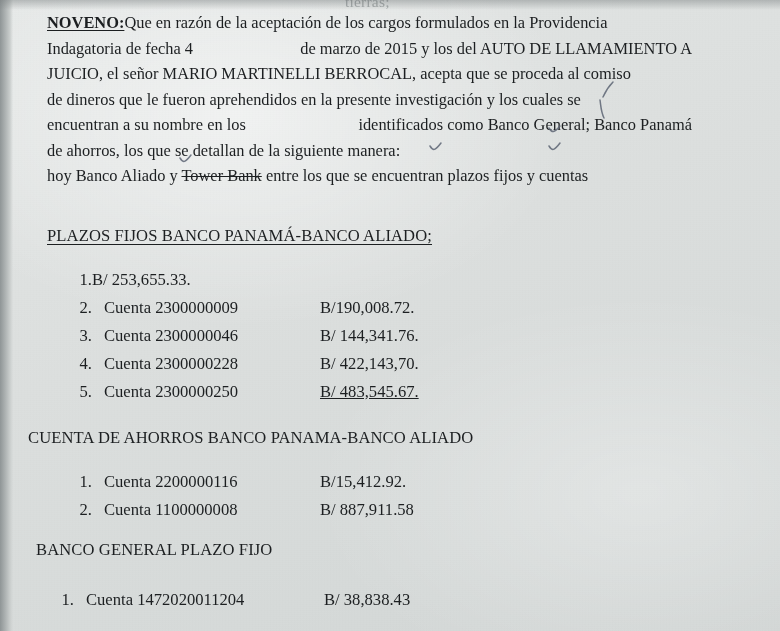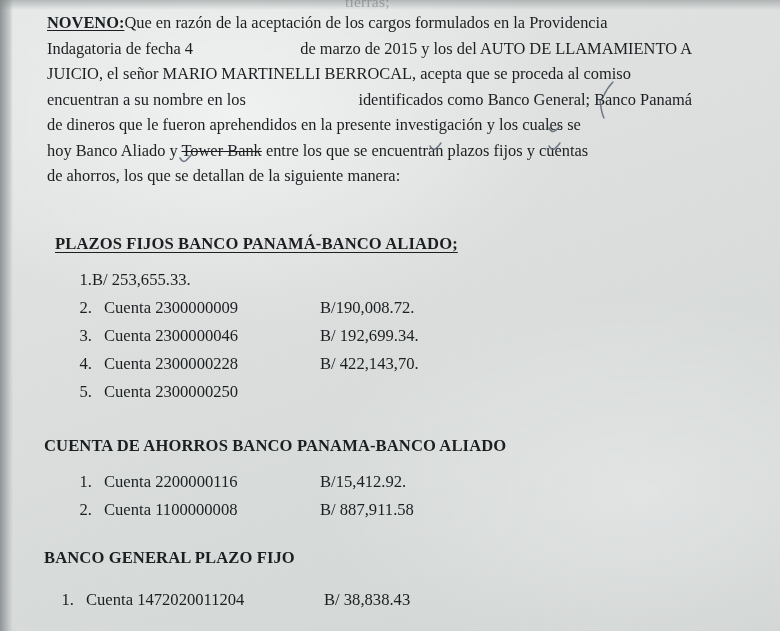--- a/index.html
+++ b/index.html
@@ -88,32 +88,32 @@
     text-decoration: underline;
     text-underline-offset: 2px;
   }
   .strike {
     text-decoration: line-through;
     text-decoration-thickness: 1.4px;
   }
 
   h2.section {
     position: absolute;
-    margin: 8px;
-    font-weight: bold;
+    margin: 0;
+    font-weight: normal;
     font-size: 16.6px;
     letter-spacing: .1px;
     white-space: nowrap;
   }
   h2.section.underlined {
     text-decoration: underline;
     text-underline-offset: 3px;
   }
   #heading-plazos { left: 47px; top: 226px; }
-  #heading-ahorros { left: 36px; top: 428px; }
+  #heading-ahorros { left: 28px; top: 428px; }
   #heading-general { left: 36px; top: 540px; }
 
   ol.accounts {
     position: absolute;
     margin: 0;
     padding: 0;
     list-style: none;
     font-size: 16.6px;
   }
   #list-plazos  { left: 66px; top: 270px; }
@@ -167,54 +167,55 @@
 
     <div class="para">
       <span class="line j">
         <span><b class="lead">NOVENO:</b><span>Que en razón de la aceptación de los cargos formulados en la Providencia</span></span>
       </span>
       <span class="line j">
         <span>Indagatoria de fecha 4</span>
         <span>de marzo de 2015 y los del AUTO DE LLAMAMIENTO A</span>
       </span>
       <span class="line">JUICIO, el señor MARIO MARTINELLI BERROCAL, acepta que se proceda al comiso</span>
+      <span class="line">de dineros que le fueron aprehendidos en la presente investigación y los cuales se</span>
       <span class="line j">
         <span>encuentran a su nombre en los</span>
         <span>identificados como Banco General; Banco Panamá</span>
       </span>
-      <span class="line">de dineros que le fueron aprehendidos en la presente investigación y los cuales se</span>
+      <span class="line">de ahorros, los que se detallan de la siguiente manera:</span>
       <span class="line"><span>hoy Banco Aliado y </span><span class="strike">Tower Bank</span><span> entre los que se encuentran plazos fijos y cuentas</span></span>
-      <span class="line">de ahorros, los que se detallan de la siguiente manera:</span>
     </div>
 
     <h2 id="heading-plazos" class="section underlined">PLAZOS FIJOS BANCO PANAMÁ-BANCO ALIADO;</h2>
 
     <ol id="list-plazos" class="accounts">
       <li>
         <span class="idx">1.</span>
         <span class="amount">B/ 253,655.33.</span>
       </li>
       <li>
         <span class="idx">2.</span>
         <span class="acct">Cuenta 2300000009</span>
         <span class="amount">B/190,008.72.</span>
       </li>
       <li>
         <span class="idx">3.</span>
         <span class="acct">Cuenta 2300000046</span>
-        <span class="amount">B/ 192,699.34.</span>
+        <span class="amount">B/ 144,341.76.</span>
       </li>
       <li>
         <span class="idx">4.</span>
         <span class="acct">Cuenta 2300000228</span>
         <span class="amount">B/ 422,143,70.</span>
       </li>
       <li>
         <span class="idx">5.</span>
         <span class="acct">Cuenta 2300000250</span>
+        <span class="amount ul">B/ 483,545.67.</span>
       </li>
     </ol>
 
     <h2 id="heading-ahorros" class="section">CUENTA DE AHORROS BANCO PANAMA-BANCO ALIADO</h2>
 
     <ol id="list-ahorros" class="accounts">
       <li>
         <span class="idx">1.</span>
         <span class="acct">Cuenta 2200000116</span>
         <span class="amount">B/15,412.92.</span>

